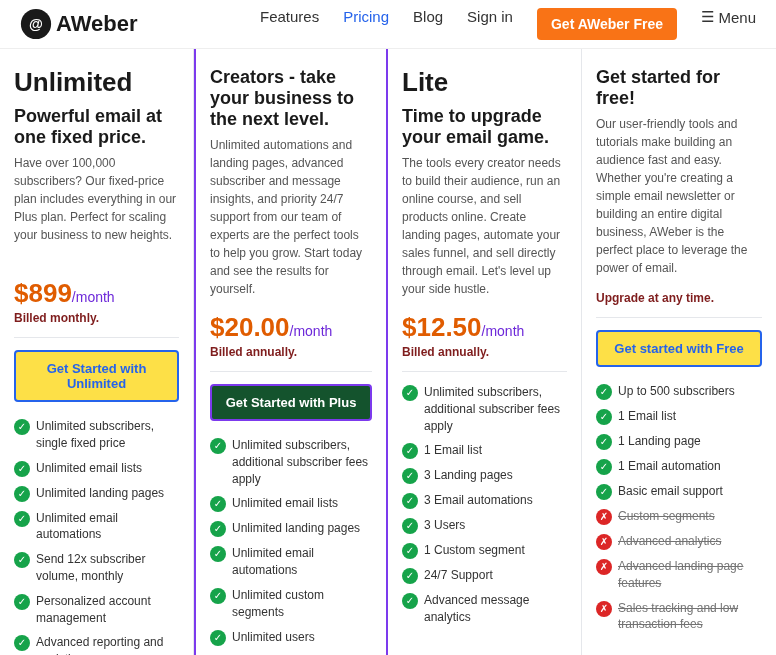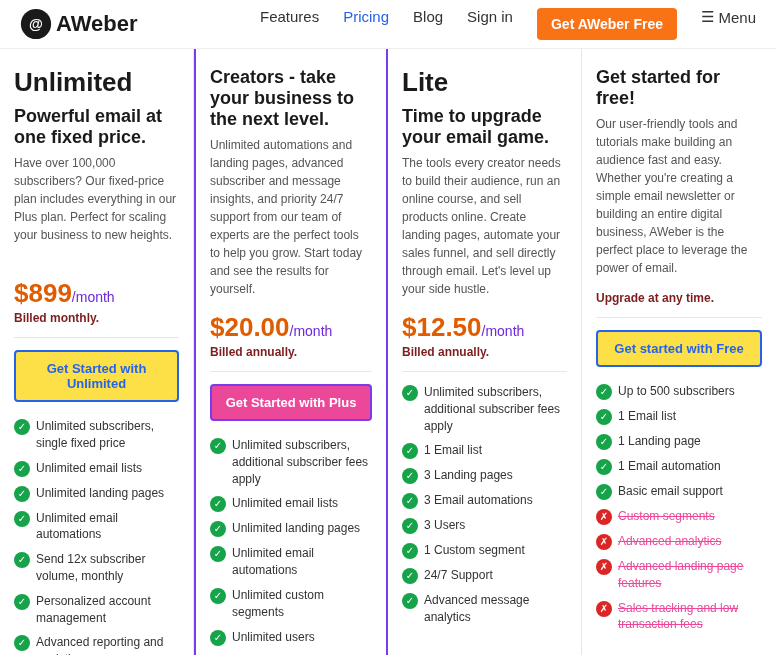--- a/index.html
+++ b/index.html
@@ -130,21 +130,21 @@
       cursor: pointer;
       text-align: center;
       margin-bottom: 16px;
     }
     .plan-btn.outline {
       background: #fde047;
       border: 2px solid #2563eb;
       color: #2563eb;
     }
     .plan-btn.filled {
-      background: #ec4899;
+      background: #14532d;
       border: 2px solid #7c3aed;
       color: #fff;
     }
 
     .feature-list {
       list-style: none;
       padding: 0;
       margin: 0;
     }
     .feature-item {
@@ -169,21 +169,21 @@
     .feature-icon.check {
       background: #16a34a;
       color: #fff;
     }
     .feature-icon.cross {
       background: #dc2626;
       color: #fff;
     }
     .feature-text.strikethrough {
       text-decoration: line-through;
-      color: #ec4899;
+      color: #737373;
     }
     .divider-line {
       border-top: 1px solid #e5e7eb;
       margin-bottom: 12px;
     }
   </style>
 </head>
 <body>
 
 <header>

